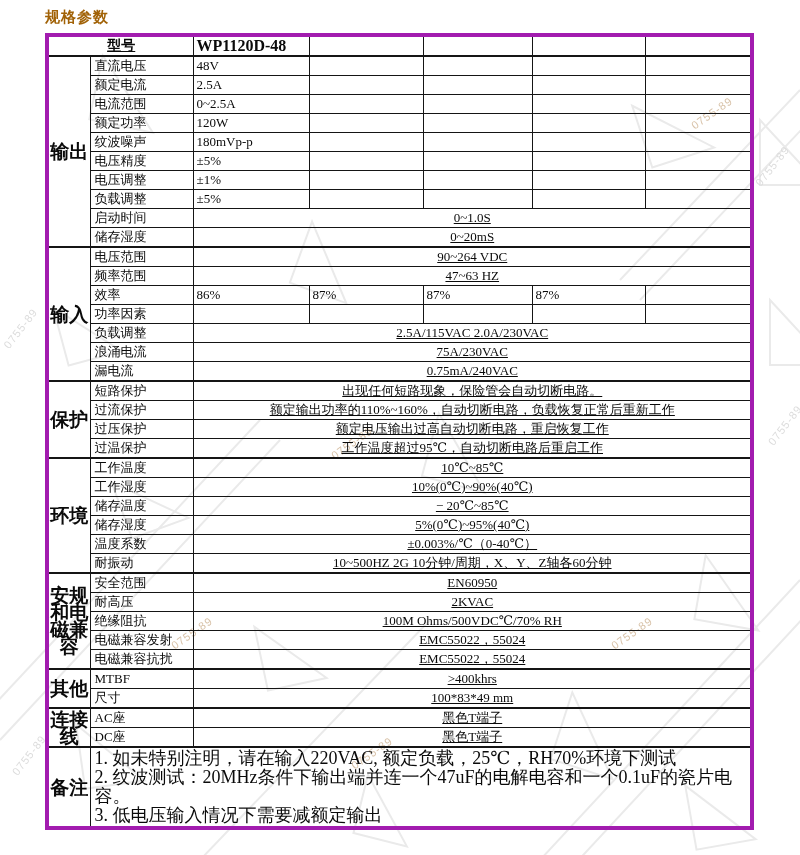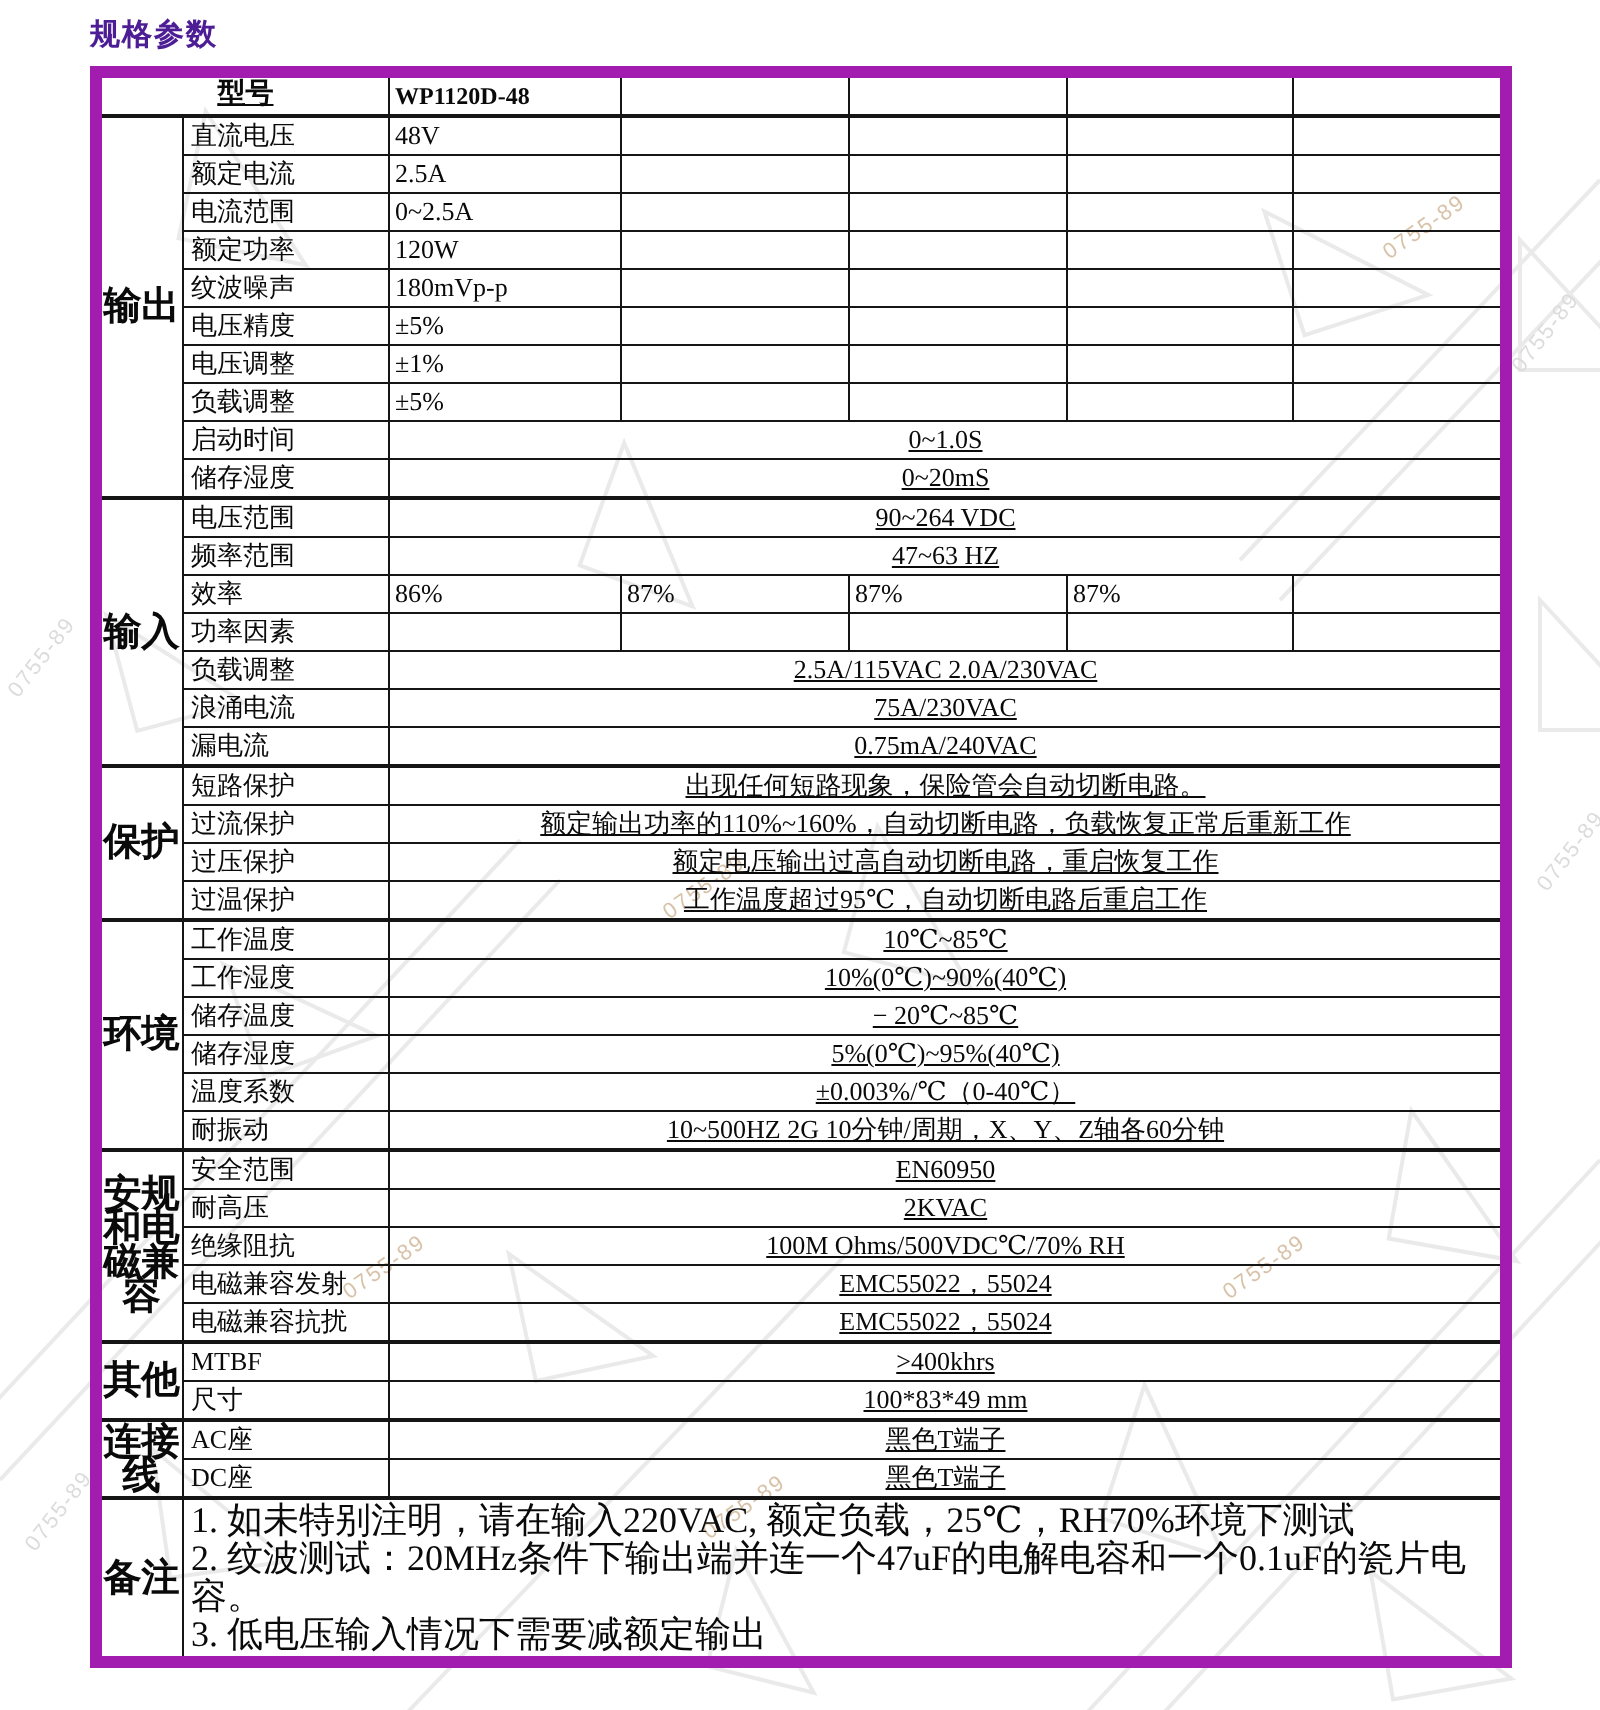--- a/index.html
+++ b/index.html
@@ -1,29 +1,29 @@
 <!DOCTYPE html>
 <html><head>
 <meta charset="utf-8">
 <style>
   html,body{margin:0;padding:0;background:#fff;}
   .page{position:relative;width:800px;height:855px;background:#ffffff;overflow:hidden;
         font-family:"Liberation Serif","DejaVu Serif",serif;color:#0a0a0a;}
   .wm{position:absolute;left:0;top:0;pointer-events:none;}
   .title{position:absolute;left:45px;top:8px;margin:0;font-size:15px;font-weight:bold;
-         letter-spacing:1px;color:#4c1d95;}
+         letter-spacing:1px;color:#a16207;}
   table.spec{position:absolute;left:45px;top:33px;width:707px;border-collapse:collapse;
-             table-layout:fixed;border:6px solid #a21caf;background:transparent;padding-left:35px;}
+             table-layout:fixed;border:4px solid #a21caf;background:transparent;padding-left:35px;}
   td{border:1px solid #151515;height:18px;font-size:13px;line-height:18px;
      padding:0 2px 0 3px;overflow:hidden;white-space:nowrap;background:transparent;}
   td.sec{font-weight:bold;text-align:center;font-size:19px;padding:0;
          white-space:pre-line;line-height:17px;}
   td.lbl{padding-left:4px;}
   td.mlabel{font-weight:bold;text-align:center;text-decoration:underline;font-size:14px;}
-  td.bold{font-weight:bold;font-size:12px;}
+  td.bold{font-weight:bold;font-size:16px;}
   td.ctr{text-align:center;text-decoration:underline;}
   td.note{vertical-align:top;white-space:normal;height:60px;line-height:19px;
           padding:1px 4px;font-size:18px;}
   tr.st > td{border-top:2px solid #151515;margin-left:23px;}
 </style>
 </head>
 <body>
 
 <div class="page">
 

